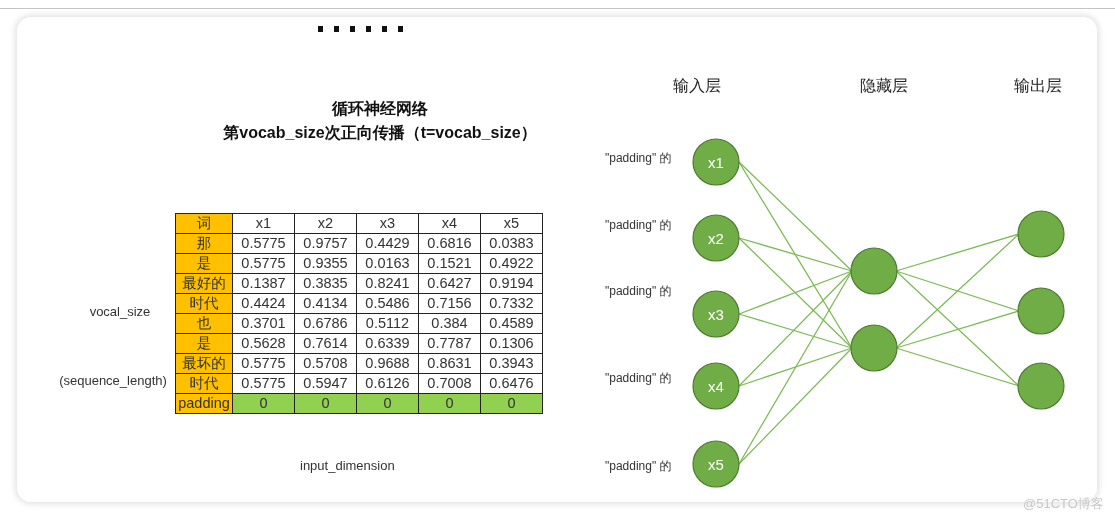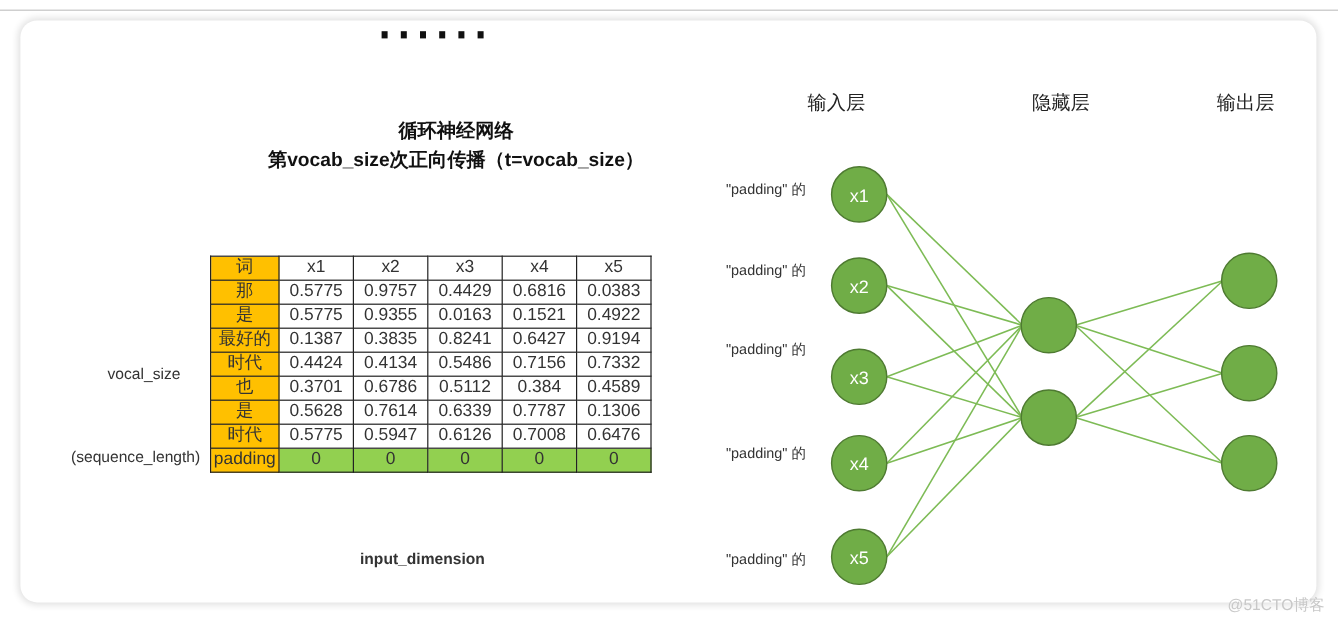--- a/index.html
+++ b/index.html
@@ -26,21 +26,21 @@
     border-collapse:collapse; font-size:14.5px;
   }
   table.emb td {
     border:1px solid #222; height:19px; padding:0 3px; text-align:center;
     line-height:19px; color:#333;
   }
   table.emb td.hdr { background:#FFC000; color:#333; }
   table.emb td.word { background:#FFC000; width:56px; padding:0; }
   table.emb td.val { width:55px; background:#fff; }
   table.emb tr.pad td.val { background:#92D050; }
-  .dim-label { position:absolute; left:300px; top:458px; font-size:13px; color:#333;font-weight:bold; }
+  .dim-label { position:absolute; left:300px; top:458px; font-size:13px; color:#333; }
   .layer-title { position:absolute; top:76px; font-size:16px; color:#222; }
   .pad-label { position:absolute; left:605px; font-size:12px; color:#333; }
   svg.net { position:absolute; left:0; top:0; }
   .watermark { position:absolute; left:1023px; top:495px; font-size:13px; color:#c8c8c8; }
 </style>
 </head>
 <body>
 
 <div class="top-rule"></div>
 
@@ -111,20 +111,28 @@
     <td class="val">0.384</td>
     <td class="val">0.4589</td>
   </tr>
   <tr>
     <td class="word">是</td>
     <td class="val">0.5628</td>
     <td class="val">0.7614</td>
     <td class="val">0.6339</td>
     <td class="val">0.7787</td>
     <td class="val">0.1306</td>
+  </tr>
+  <tr>
+    <td class="word">最坏的</td>
+    <td class="val">0.5775</td>
+    <td class="val">0.5708</td>
+    <td class="val">0.9688</td>
+    <td class="val">0.8631</td>
+    <td class="val">0.3943</td>
   </tr>
   <tr>
     <td class="word">时代</td>
     <td class="val">0.5775</td>
     <td class="val">0.5947</td>
     <td class="val">0.6126</td>
     <td class="val">0.7008</td>
     <td class="val">0.6476</td>
   </tr>
   <tr class="pad">

